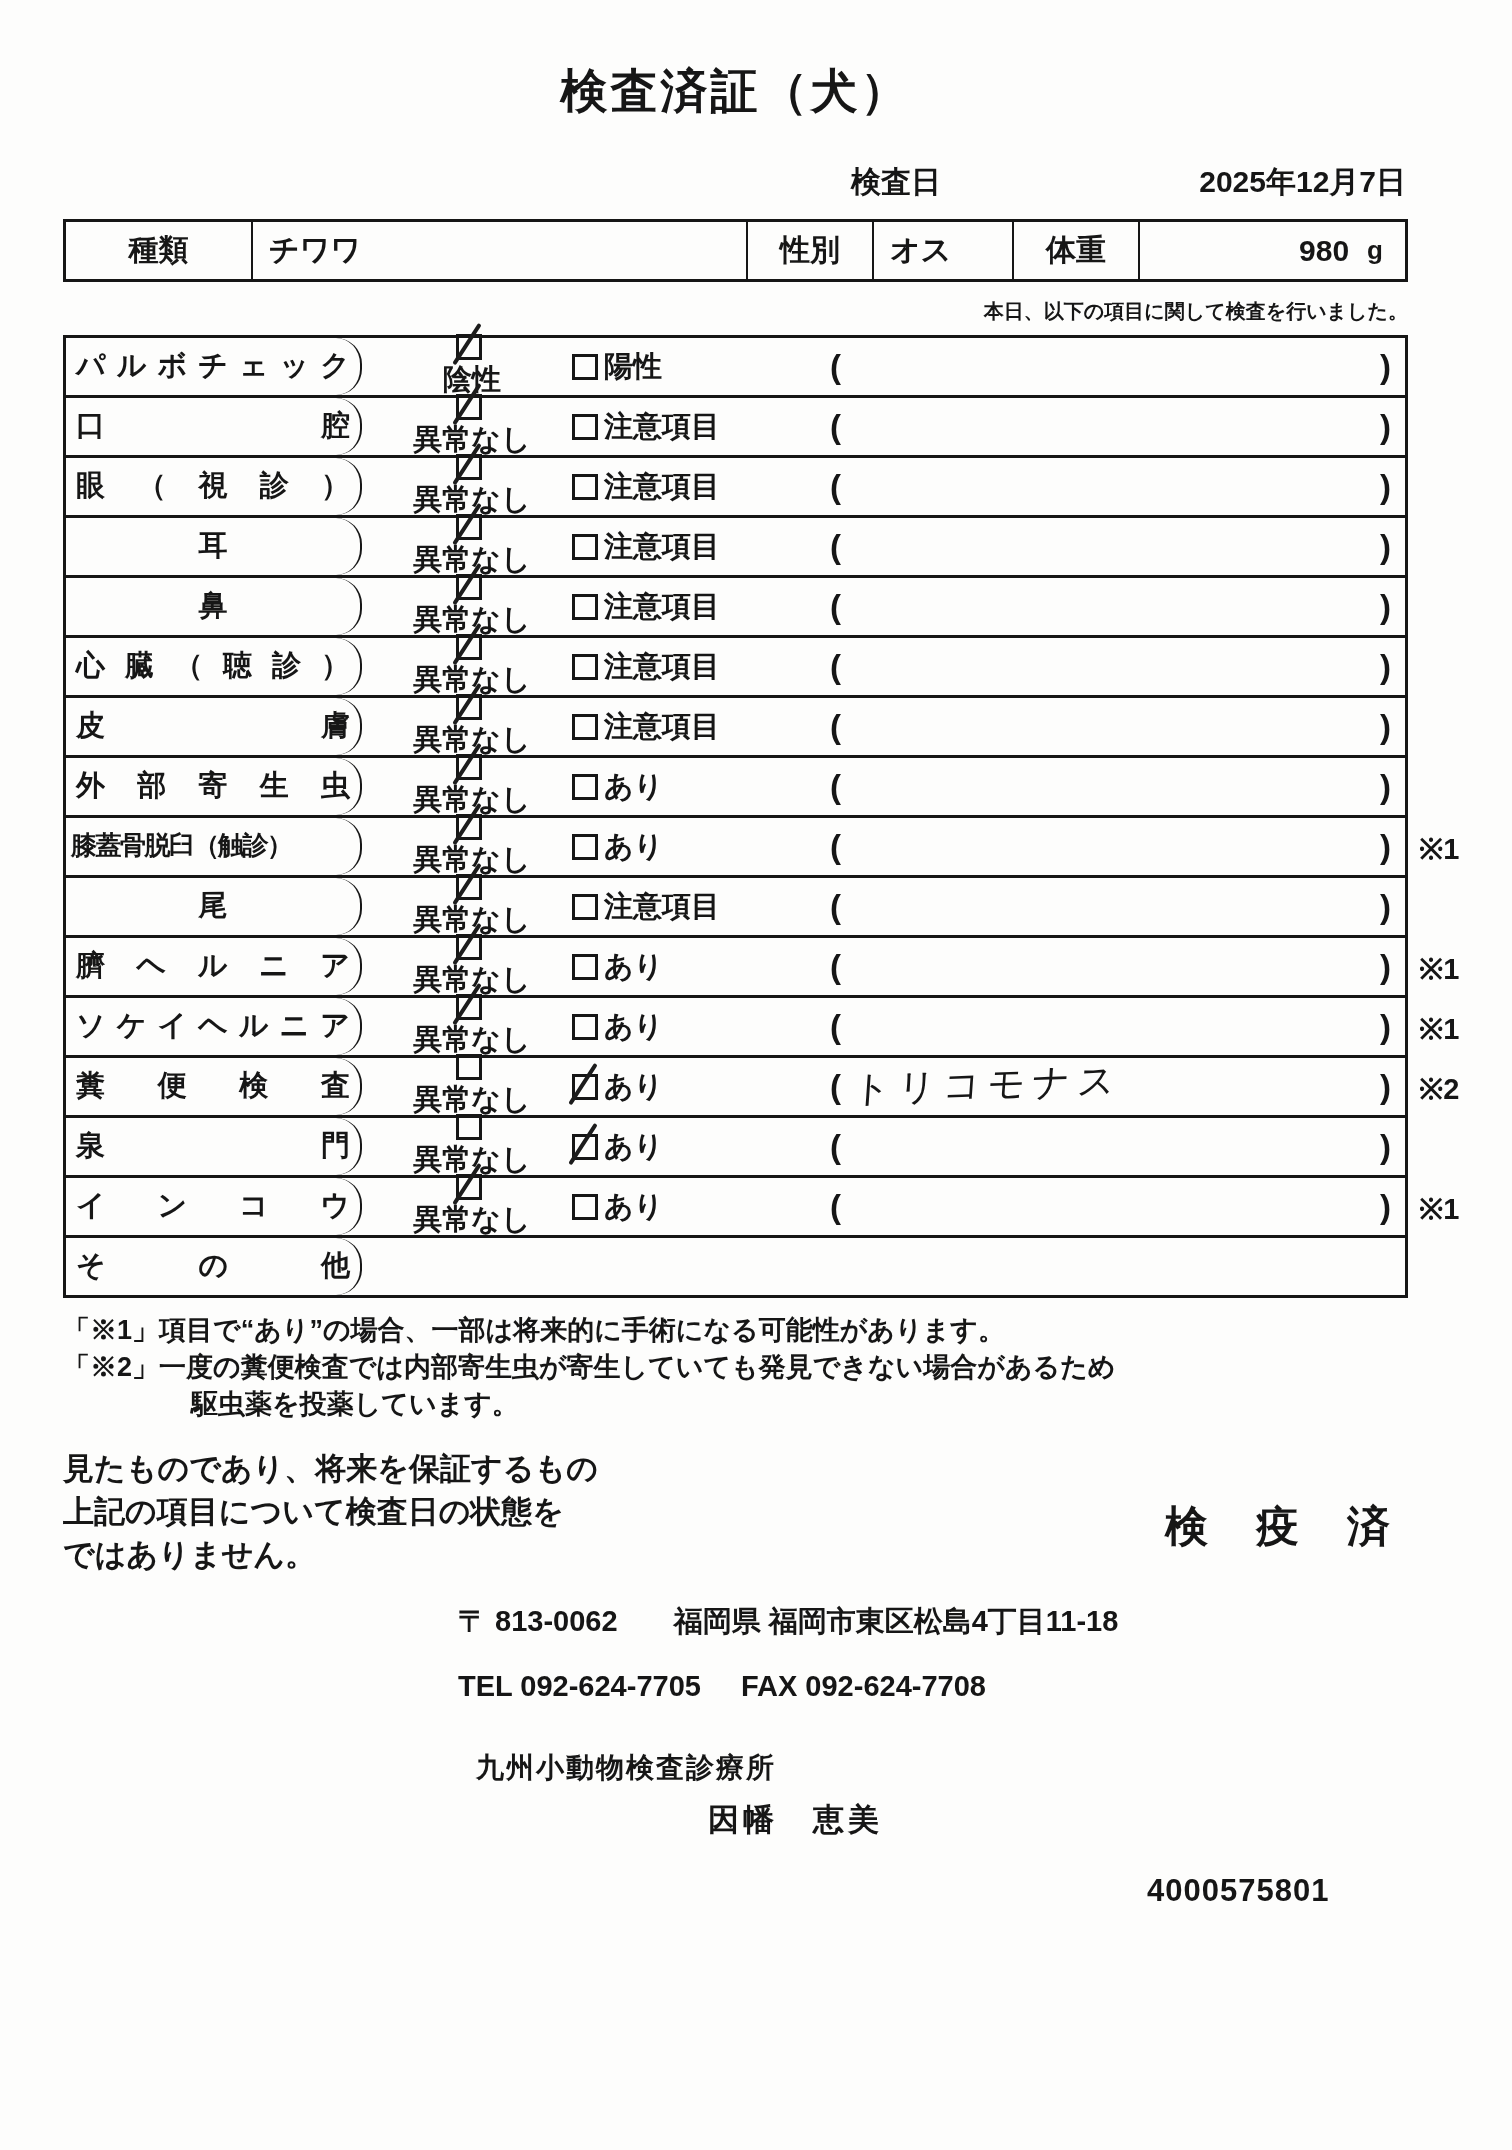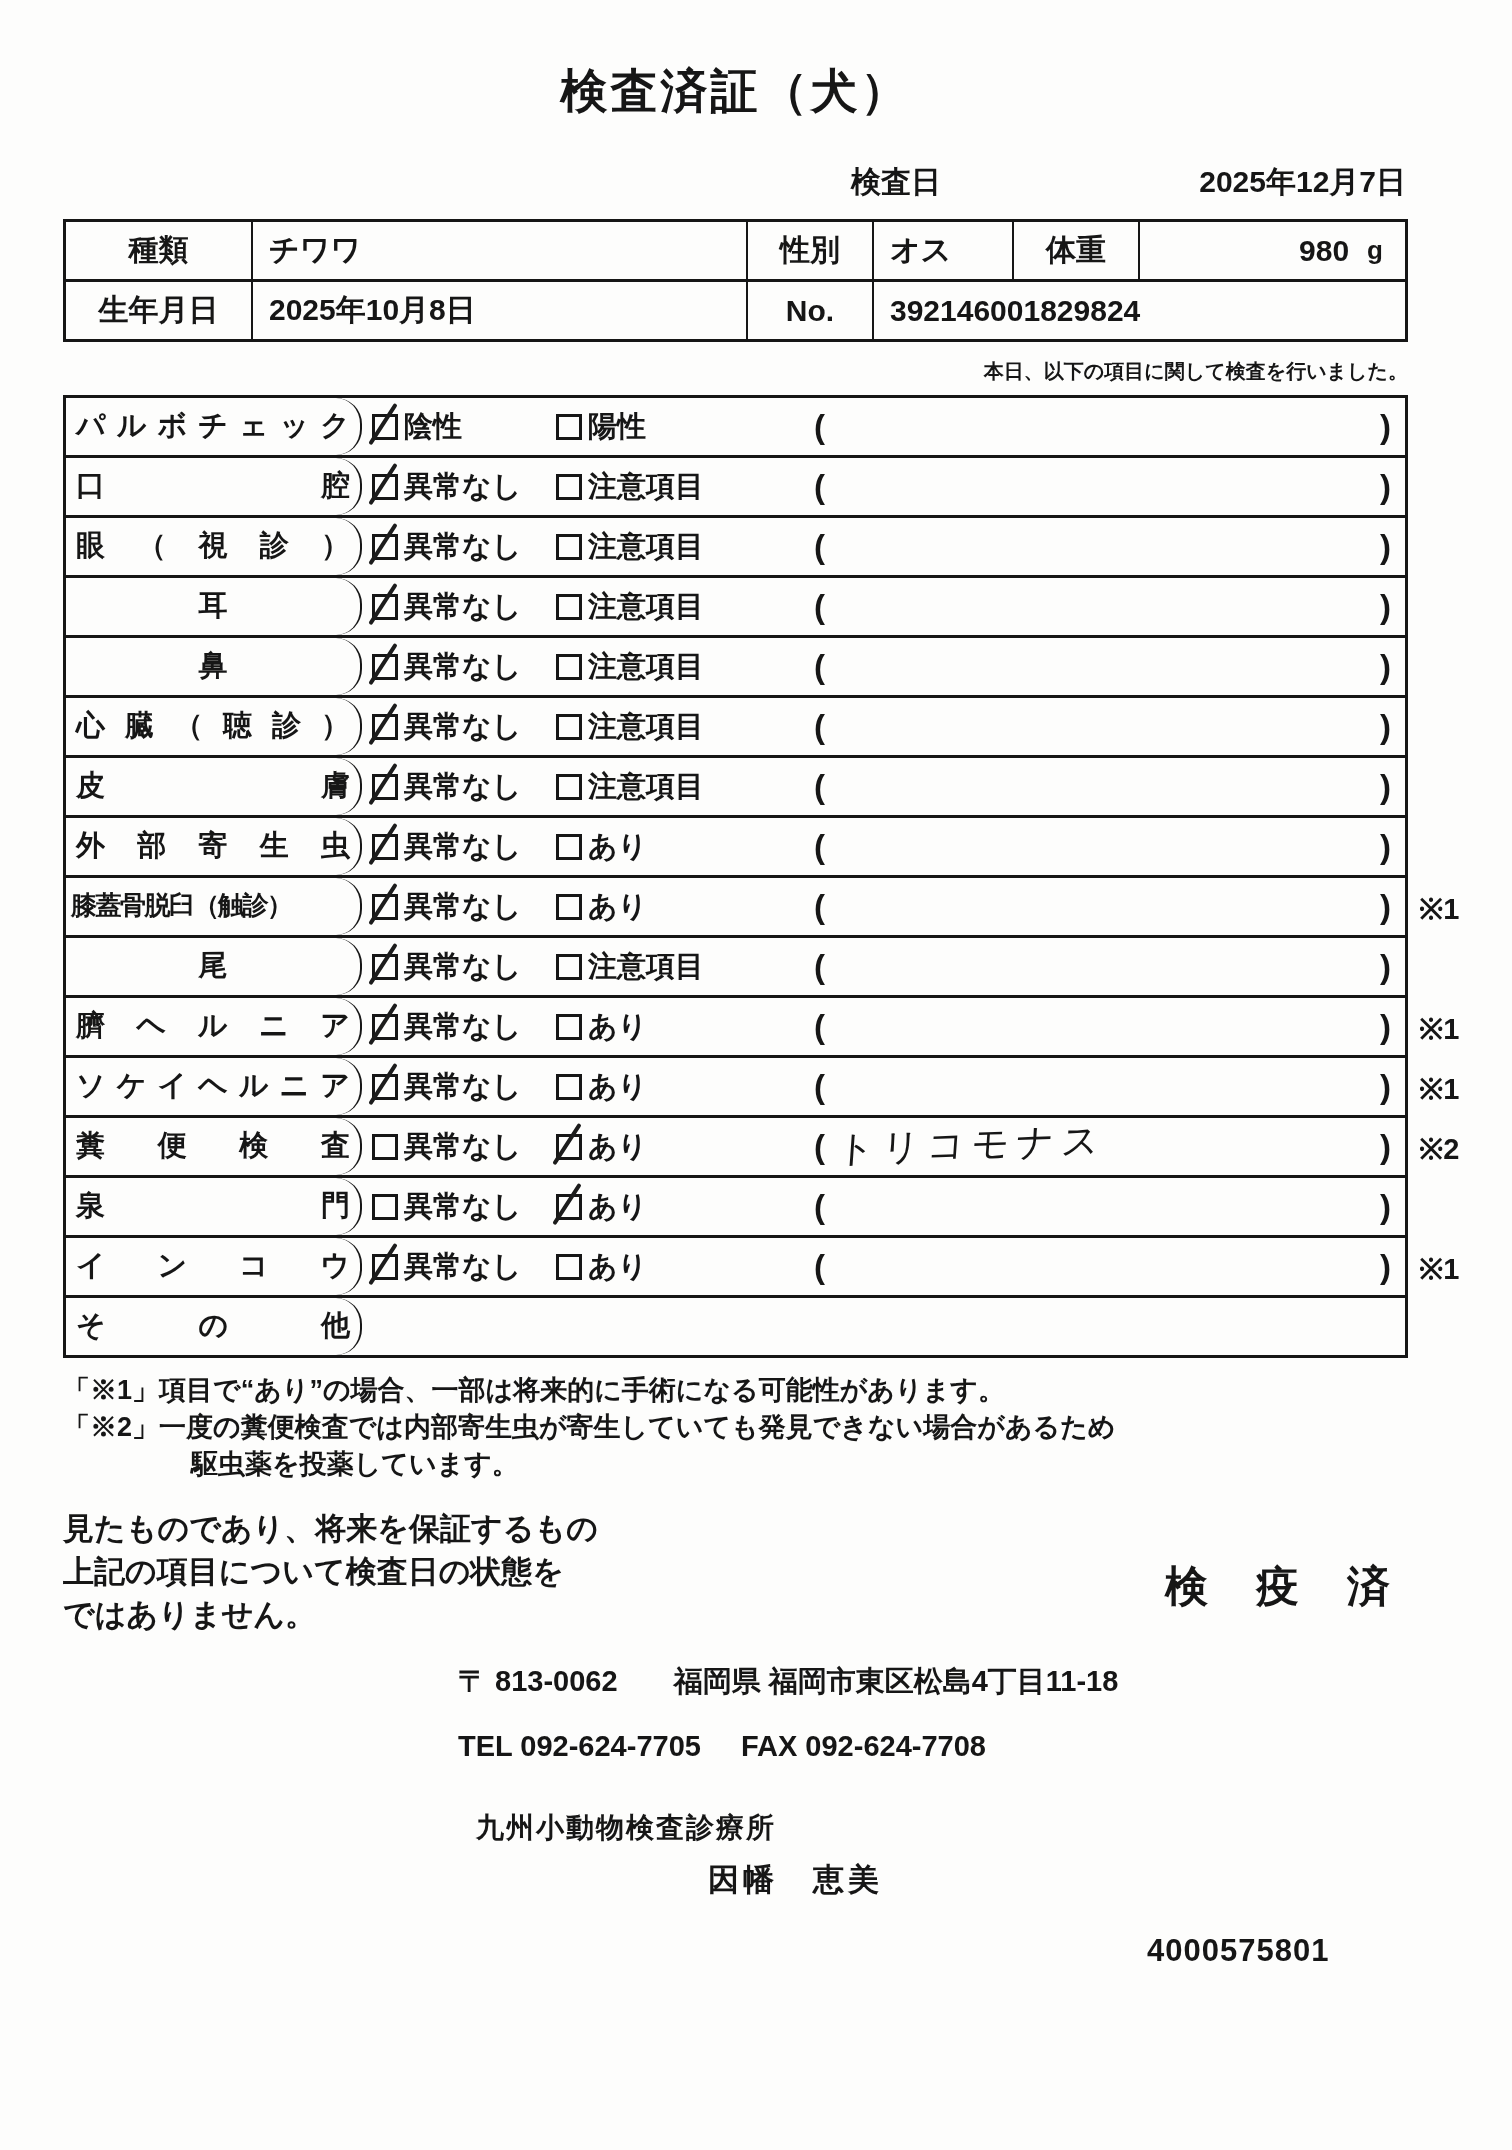--- a/index.html
+++ b/index.html
@@ -49,21 +49,21 @@
     width:296px; box-sizing:border-box; flex:none;
     border-right:2.5px solid #161616;
     font-size:29px; line-height:54px; padding:0 10px;
     text-align:justify; text-align-last:justify;
     white-space:nowrap; overflow:hidden;border-radius:26px;
   }
   .cl-label.center { text-align:center; text-align-last:center; }
   .cl-label.tight  { text-align:left; text-align-last:left; letter-spacing:-1.5px; font-size:26px; padding-left:5px; }
   .cl-opts { flex:1; display:flex; align-items:center; padding-left:10px; min-width:0; }
   .opt { display:flex; align-items:center; flex:none; }
-  .opt1 { width:184px; }
+  .opt1 { width:200px;flex-direction:column; }
   .opt2 { width:258px; }
   .cb { width:20px; height:20px; border:3px solid #161616; position:relative; margin-right:6px; flex:none; }
   .cb .slash { display:none; }
   .cb.checked .slash {
     display:block; position:absolute;
     width:3.5px; height:48px; background:#1c1c1c;
     left:6px; top:-17px; transform:rotate(33deg); border-radius:2px;
   }
   .opt-label { font-size:29px; white-space:nowrap; }
   .paren { font-size:33px; font-weight:600; }
@@ -111,26 +111,20 @@
         <div class="cell lab">種類</div>
         <div class="cell val">チワワ</div>
         <div class="cell lab">性別</div>
         <div class="cell val">オス</div>
         <div class="cell lab">体重</div>
         <div class="cell num">
           <span>980</span>
           <span class="unit">g</span>
         </div>
       </div>
-      <div class="trow rowB2">
-        <div class="cell lab">生年月日</div>
-        <div class="cell val">2025年10月8日</div>
-        <div class="cell lab">No.</div>
-        <div class="cell val">392146001829824</div>
-      </div>
     </div>
 
     <div class="intro">本日、以下の項目に関して検査を行いました。</div>
 
     <div class="cl-table">
 
       <div class="cl-row">
         <div class="cl-label">パ ル ボ チ ェ ッ ク</div>
         <div class="cl-opts">
           <span class="opt opt1">

